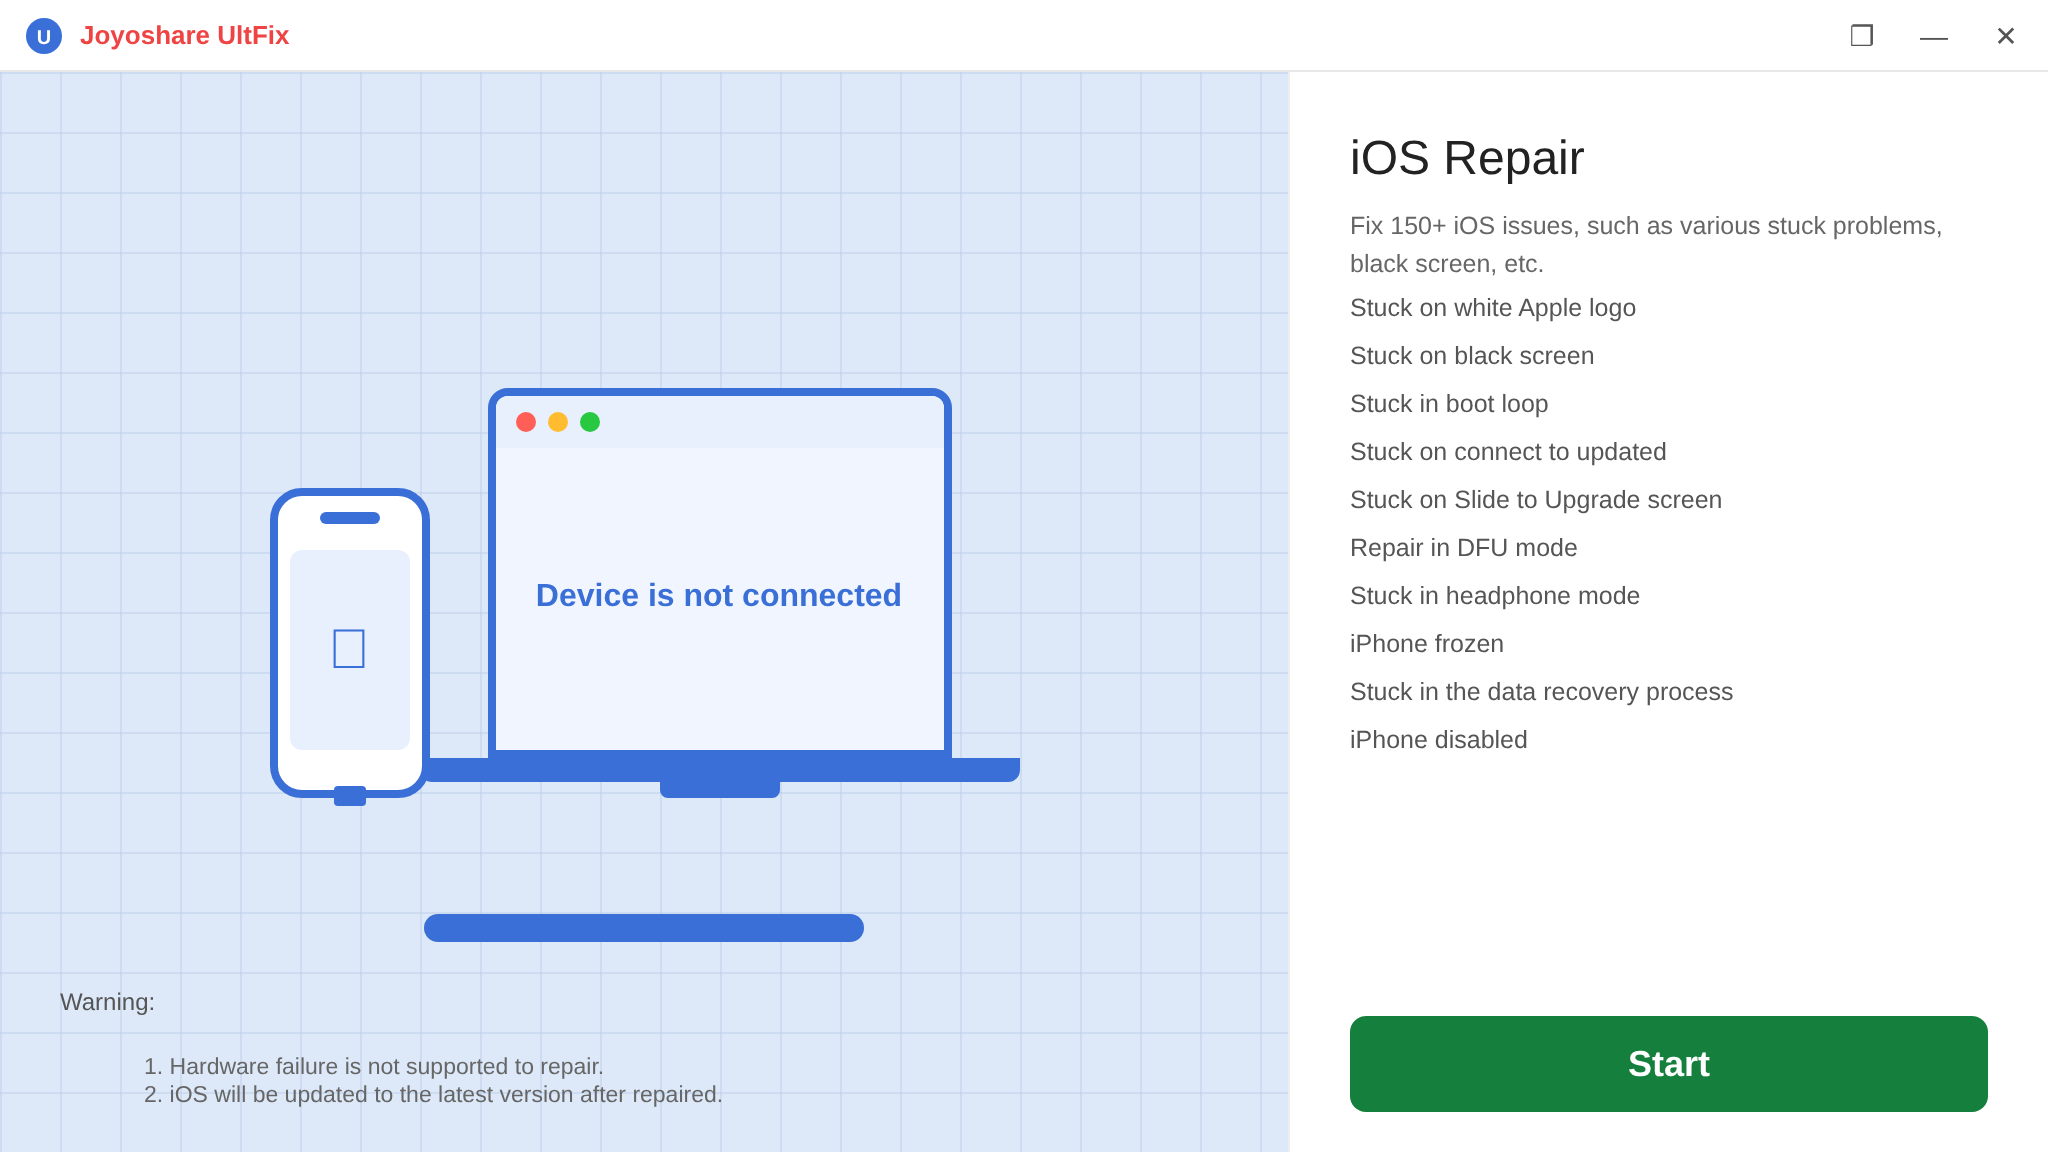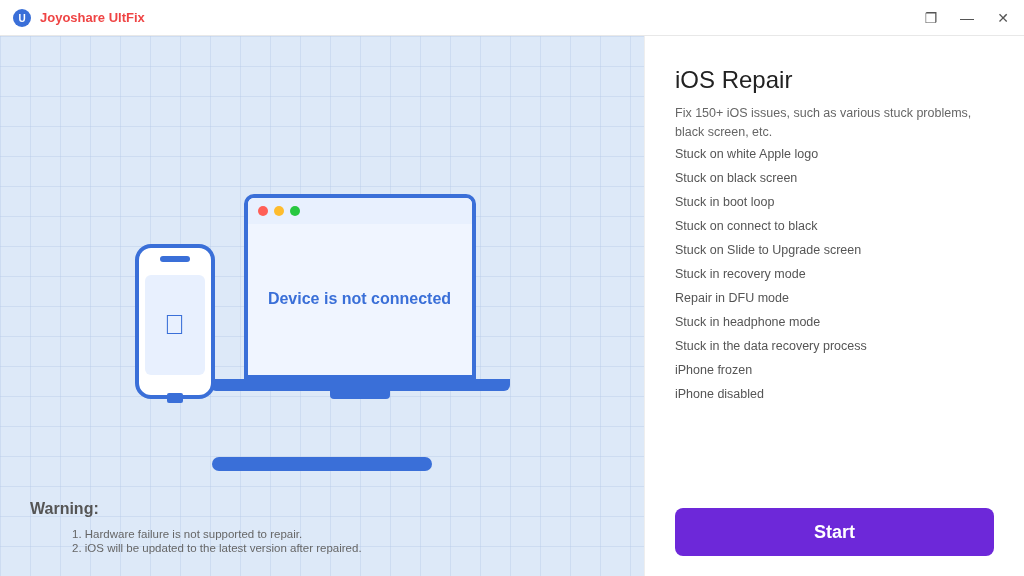--- a/index.html
+++ b/index.html
@@ -205,24 +205,24 @@
     }
 
     
     #warning-section {
       position: absolute;
       bottom: 20px;
       left: 30px;
       z-index: 2;
     }
     #warning-title {
-      font-size: 16px;
-      font-weight: 700;
+      font-size: 12px;
+      font-weight: 400;
       color: #555;
-      margin-bottom: 10px;
+      margin-bottom: 20px;
     }
     .warning-item {
       font-size: 11.5px;
       color: #666;
       margin-bottom: 2px;
       padding-left: 42px;
     }
 
     
     #right-panel {
@@ -275,21 +275,21 @@
     .issue-item {
       font-size: 12.5px;
       color: #555;
       padding: 5px 0;
       border-bottom: none;
     }
 
     #start-button {
       width: 100%;
       height: 48px;
-      background: #6d28d9;
+      background: #15803d;
       color: #fff;
       border: none;
       border-radius: 8px;
       font-size: 18px;
       font-weight: 600;
       cursor: pointer;
       margin-top: 16px;
       flex-shrink: 0;
     }
 
@@ -367,26 +367,25 @@
   <div id="right-panel">
     <div id="ios-repair-title">iOS Repair</div>
     <div id="ios-repair-desc">Fix 150+ iOS issues, such as various stuck problems, black screen, etc.</div>
 
     <div id="issues-list-container">
       <div id="issues-list">
 
       <div class="issue-item">Stuck on white Apple logo</div>
           <div class="issue-item">Stuck on black screen</div>
           <div class="issue-item">Stuck in boot loop</div>
-          <div class="issue-item">Stuck on connect to black</div>
+          <div class="issue-item">Stuck on connect to updated</div>
           <div class="issue-item">Stuck on Slide to Upgrade screen</div>
-          <div class="issue-item">Stuck in recovery mode</div>
           <div class="issue-item">Repair in DFU mode</div>
           <div class="issue-item">Stuck in headphone mode</div>
+          <div class="issue-item">iPhone frozen</div>
           <div class="issue-item">Stuck in the data recovery process</div>
-          <div class="issue-item">iPhone frozen</div>
           <div class="issue-item">iPhone disabled</div>
         </div>
     </div>
 
     <button id="start-button">Start</button>
   </div>
 </div>
 
 </body></html>

